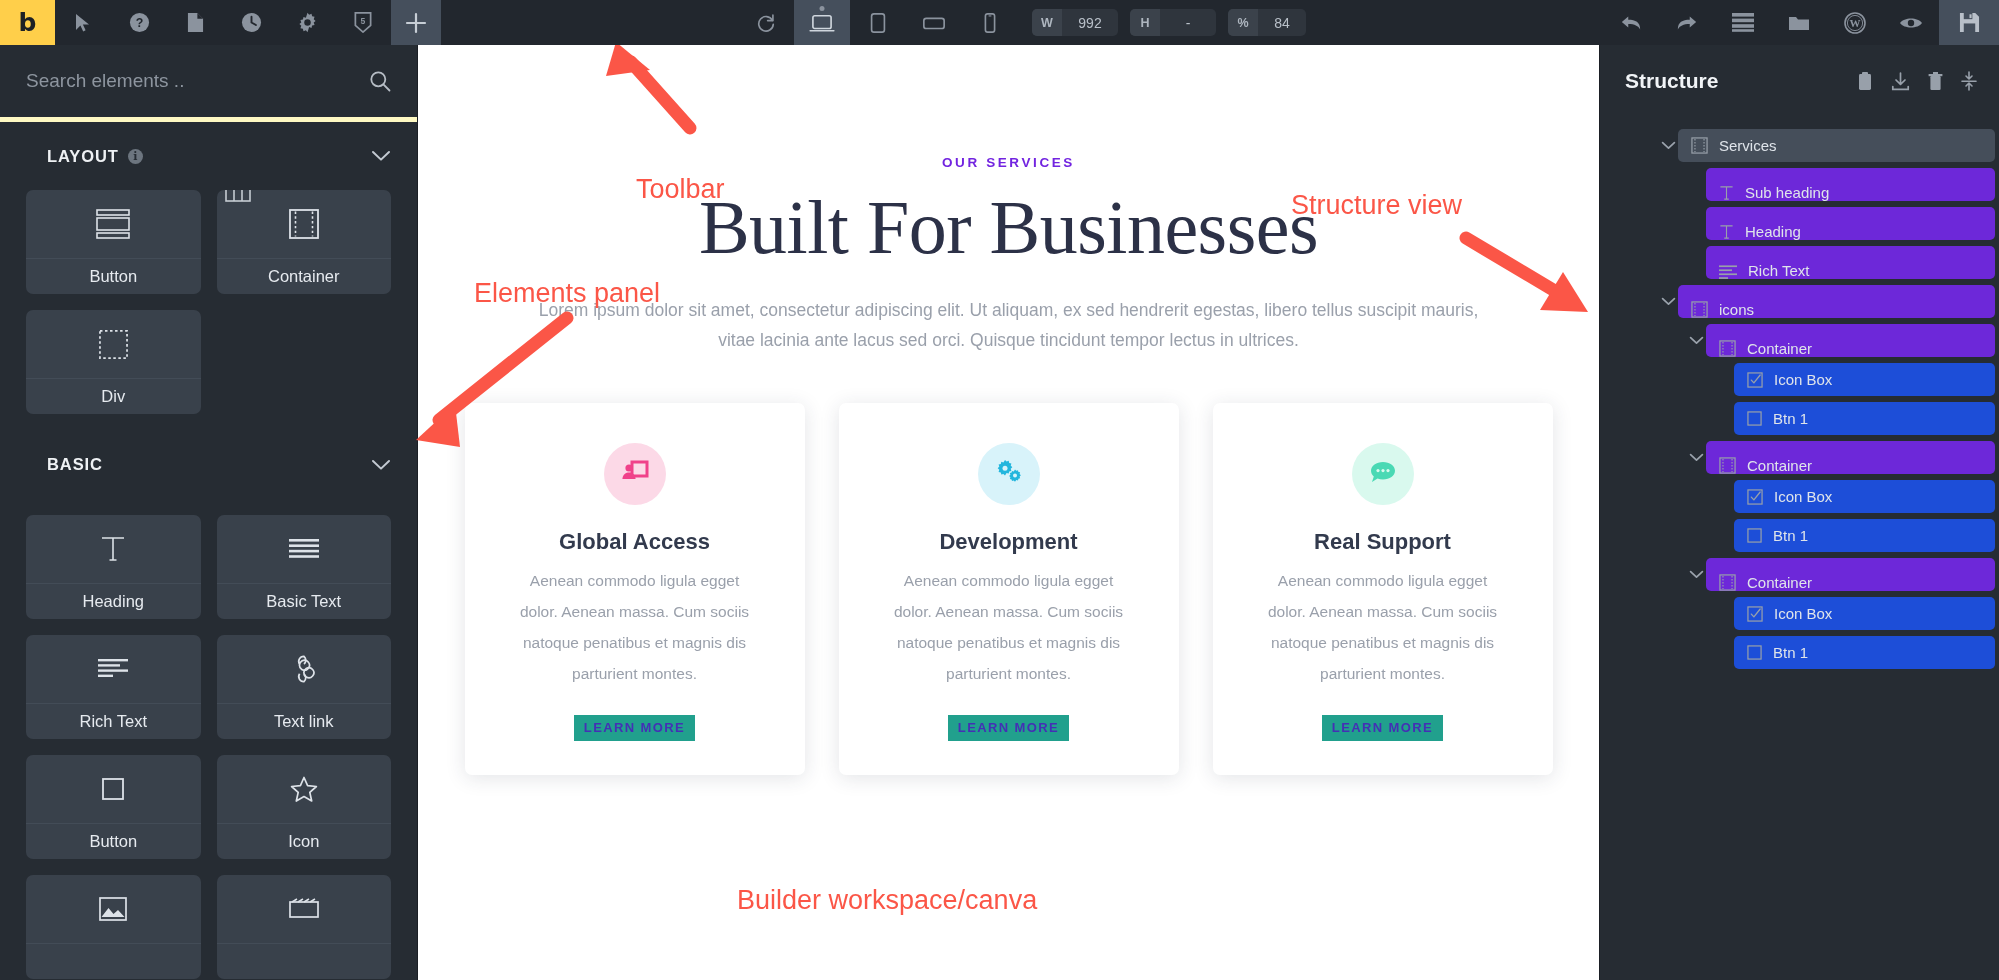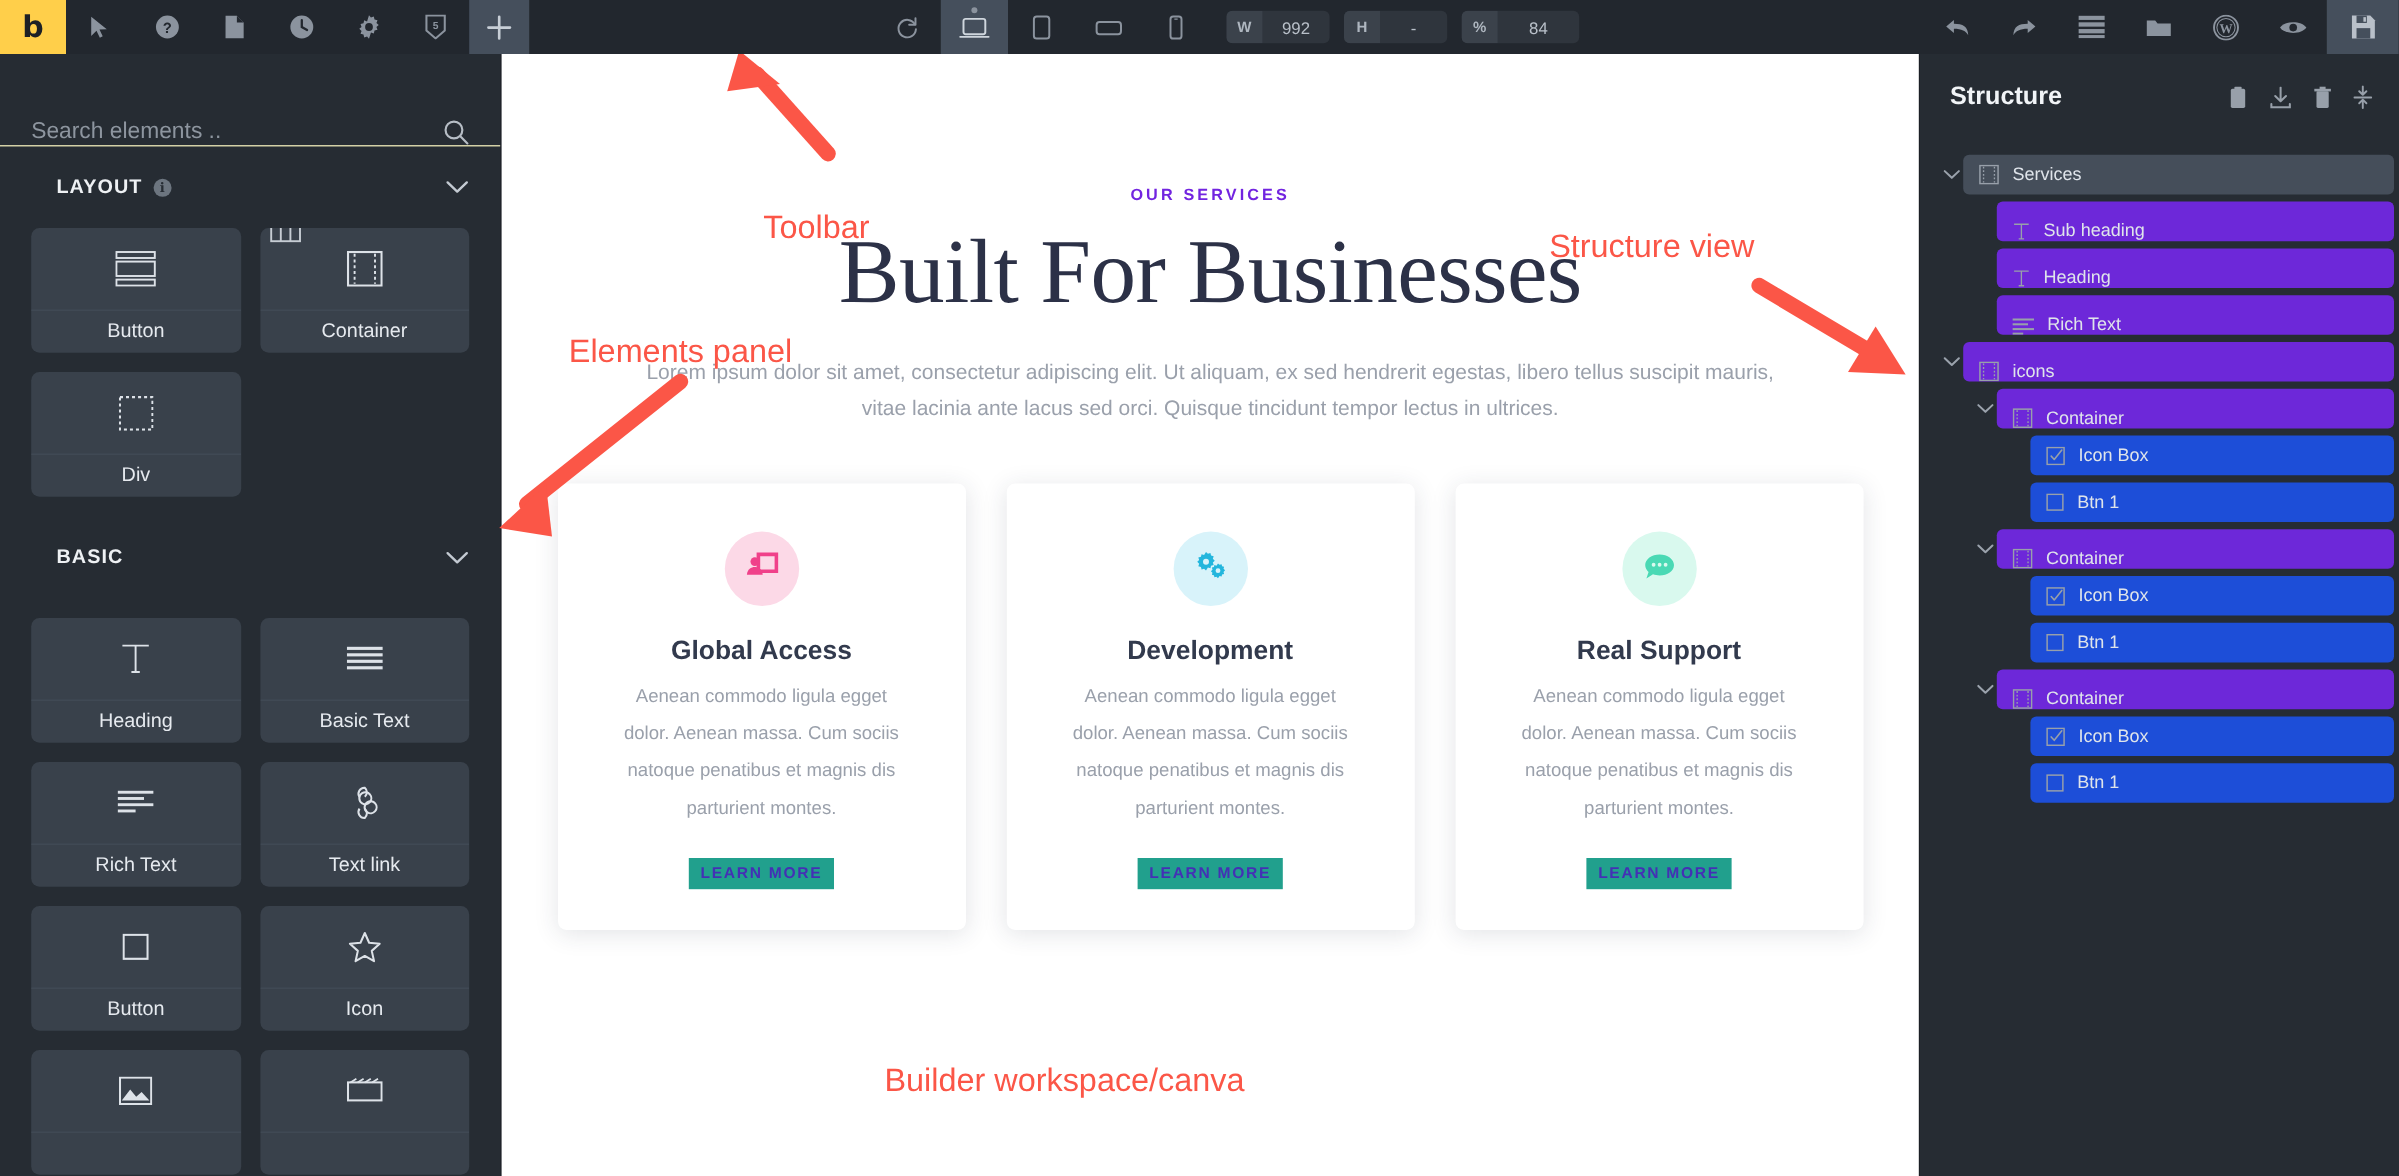--- a/index.html
+++ b/index.html
@@ -42,38 +42,38 @@
     background: #2f353d; border-radius: 5px; height: 27px; overflow: hidden;
     cursor: text;
   }
   .dim-label {
     background: #3b424b; color: #aeb6bf; font-size: 12.5px; font-weight: bold;
     width: 30px; height: 27px; display: flex; align-items: center; justify-content: center;
   }
   .dim-value {
     color: #b9c0c9; font-size: 14px; width: 56px; text-align: center;
   }
-  .dim-value.narrow { width: 68px; }
+  .dim-value.narrow { width: 48px; }
   .bp-dot { position: absolute; top: 6px; left: 50%; transform: translateX(-50%);
             width: 5px; height: 5px; border-radius: 50%; background: #8b939e; }
   .tb-btn.active { position: relative; }
 
   
   .bodyrow { flex: 1; display: flex; min-height: 0; position: relative; }
 
   
   .left-panel {
     width: 418px; min-width: 418px; background: #262c33;
     display: flex; flex-direction: column;
     border-right: 1px solid #1b1f25;
     overflow: hidden;
   }
   .search-row {
-    height: 77px; min-height: 77px; display: flex; align-items: flex-end;
-    padding: 0 26px; border-bottom: 1px solid #fef9c3;
+    height: 77px; min-height: 77px; display: flex; align-items: center;
+    padding: 0 26px; border-bottom: 5px solid #fef9c3;
   }
   .search-input {
     flex: 1; background: transparent; border: none; outline: none;
     color: #9aa2ac; font-size: 19px; font-family: "Liberation Sans", sans-serif;
   }
   .search-input::placeholder { color: #8d959f; }
   .search-ico { color: #b6bdc5; display: flex; }
 
   .panel-scroll { flex: 1; overflow: hidden; padding: 0 26px; }
   .sect-head {
@@ -162,21 +162,21 @@
     border-left: 1px solid #1b1f25;
   }
   .rp-head {
     height: 72px; min-height: 72px; display: flex; align-items: center;
     padding: 0 22px 0 25px;
   }
   .rp-title { color: #f1f4f7; font-size: 21px; font-weight: bold; }
   .rp-actions { margin-left: auto; display: flex; align-items: center; gap: 18px; }
   .rp-act { color: #98a0aa; cursor: pointer; display: flex; }
 
-  .tree { padding: 12px 4px 0 16px; overflow: hidden; flex: 1; }
+  .tree { padding: 12px 4px 0 16px; overflow: hidden; flex: 1; margin-left: 42px; }
   .node-row { display: flex; align-items: center; margin-bottom: 6px; }
   .node-caret {
     width: 20px; min-width: 20px; display: flex; align-items: center; justify-content: center;
     color: #9aa2ac; cursor: pointer;
   }
   .node-pill {
     flex: 1; height: 33px; border-radius: 5px;
     display: flex; align-items: center; gap: 11px; padding-left: 13px;
     cursor: pointer;
   }

